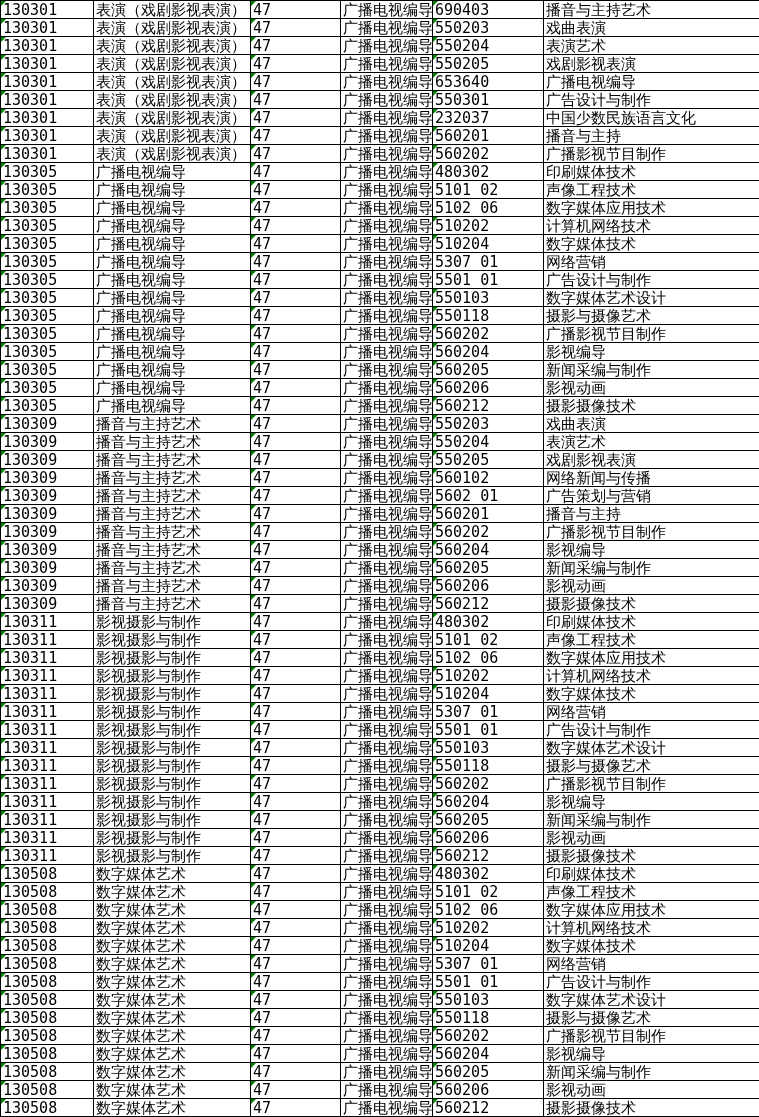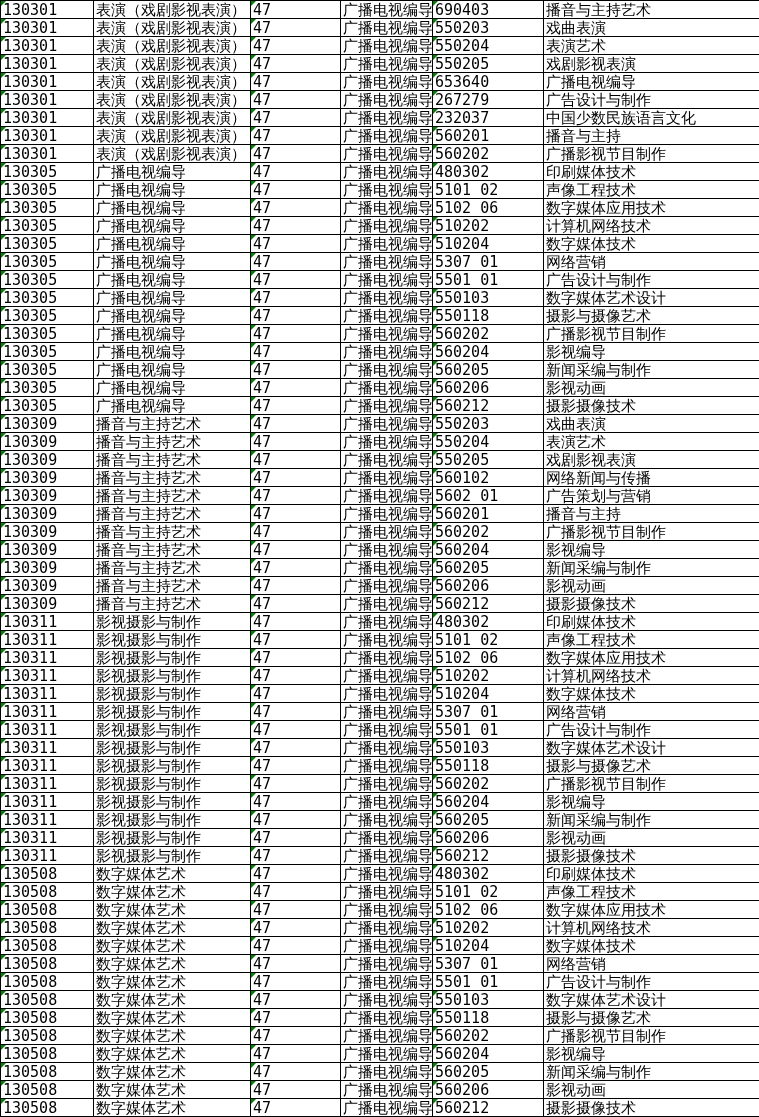--- a/index.html
+++ b/index.html
@@ -98,21 +98,21 @@
         <td><i class="tri"></i><span class="cell-text">47</span></td>
         <td><span class="cell-text">广播电视编导</span></td>
         <td><i class="tri"></i><span class="cell-text">653640</span></td>
         <td><span class="cell-text">广播电视编导</span></td>
       </tr>
       <tr>
         <td><i class="tri"></i><span class="cell-text">130301</span></td>
         <td><span class="cell-text">表演（戏剧影视表演）</span></td>
         <td><i class="tri"></i><span class="cell-text">47</span></td>
         <td><span class="cell-text">广播电视编导</span></td>
-        <td><i class="tri"></i><span class="cell-text">267279</span></td>
+        <td><i class="tri"></i><span class="cell-text">550301</span></td>
         <td><span class="cell-text">广告设计与制作</span></td>
       </tr>
       <tr>
         <td><i class="tri"></i><span class="cell-text">130301</span></td>
         <td><span class="cell-text">表演（戏剧影视表演）</span></td>
         <td><i class="tri"></i><span class="cell-text">47</span></td>
         <td><span class="cell-text">广播电视编导</span></td>
         <td><i class="tri"></i><span class="cell-text">232037</span></td>
         <td><span class="cell-text">中国少数民族语言文化</span></td>
       </tr>

